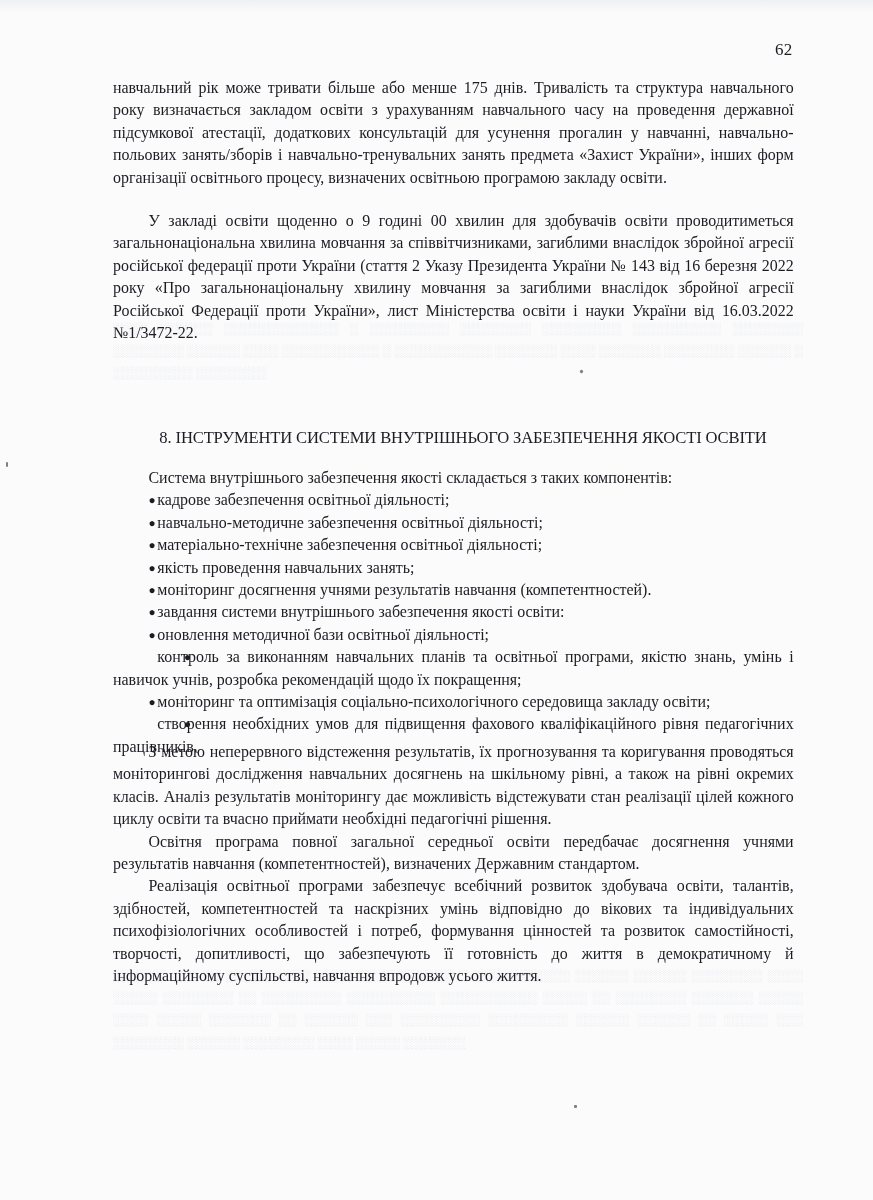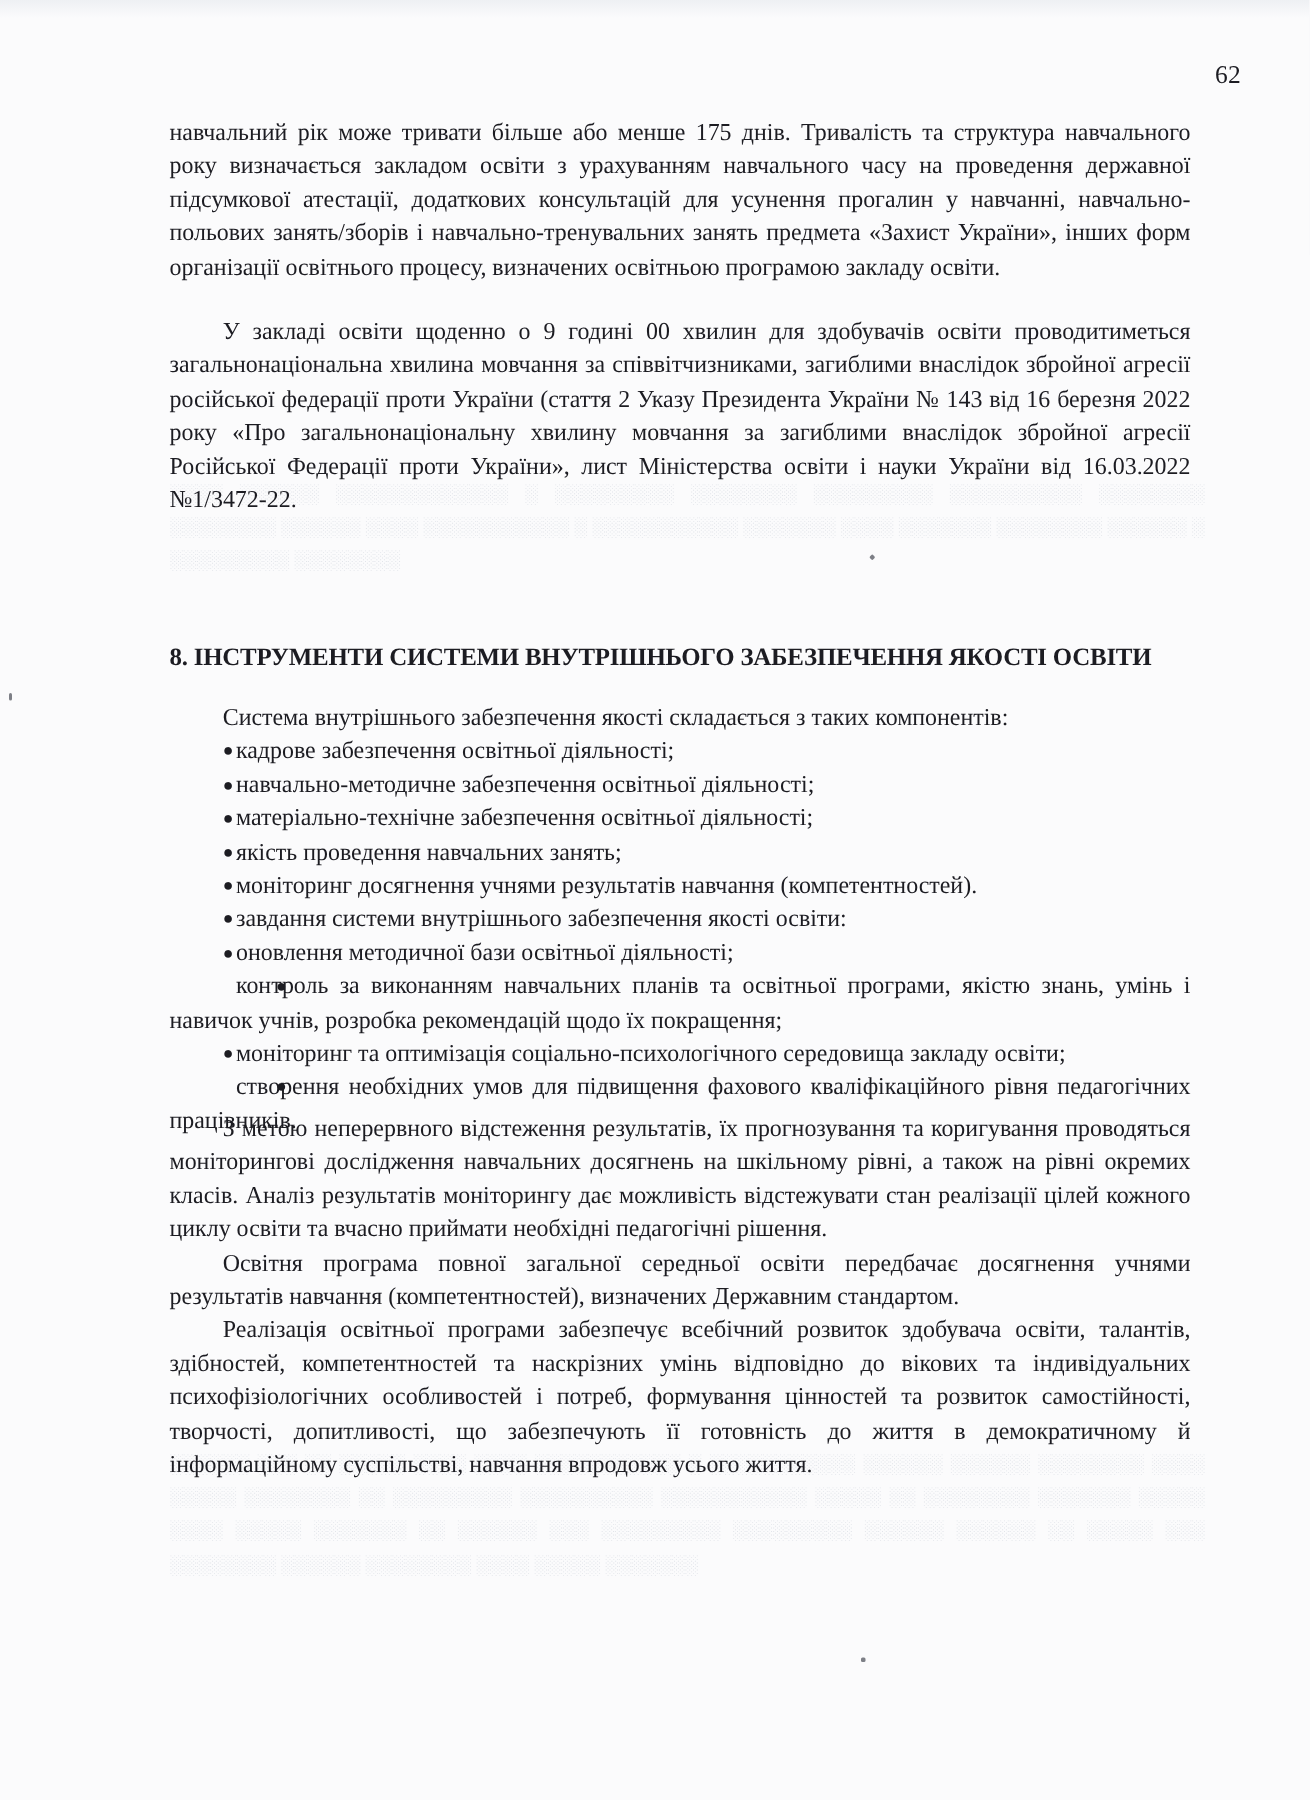--- a/index.html
+++ b/index.html
@@ -28,21 +28,20 @@
     left: 0; top: 0;
     width: 873px; height: 12px;
     background: linear-gradient(#eef0f3, #fbfbfc);
   }
   .page-number {
     position: absolute;
     top: 40px;
     left: 775px;
     font-size: 17px;
     letter-spacing: 0.2px;
-    margin-left: 35px;
   }
   .text-block {
     position: absolute;
     left: 113px;
     width: 691px;
     font-size: 16.2px;
     line-height: 22.4px;
     text-align: justify;
     transform: scaleX(0.985);
     transform-origin: left top;
@@ -54,24 +53,25 @@
   .indent {
     text-indent: 36px;
   }
   .block-1 { top: 77px; }
   .block-2 { top: 210px; }
   .heading {
     position: absolute;
     left: 113px;
     top: 428px;
     width: 700px;
-    font-weight: bold;
+    font-weight: normal;
     font-size: 16.6px;
     letter-spacing: -0.15px;
     white-space: nowrap;
+    text-align: center;
   }
   .block-3 { top: 467px; }
   .list-item {
     margin: 0;
     padding-left: 36px;
     text-indent: 0;
   }
   .list-item.wrap {
     padding-left: 0;
     text-indent: 36px;

